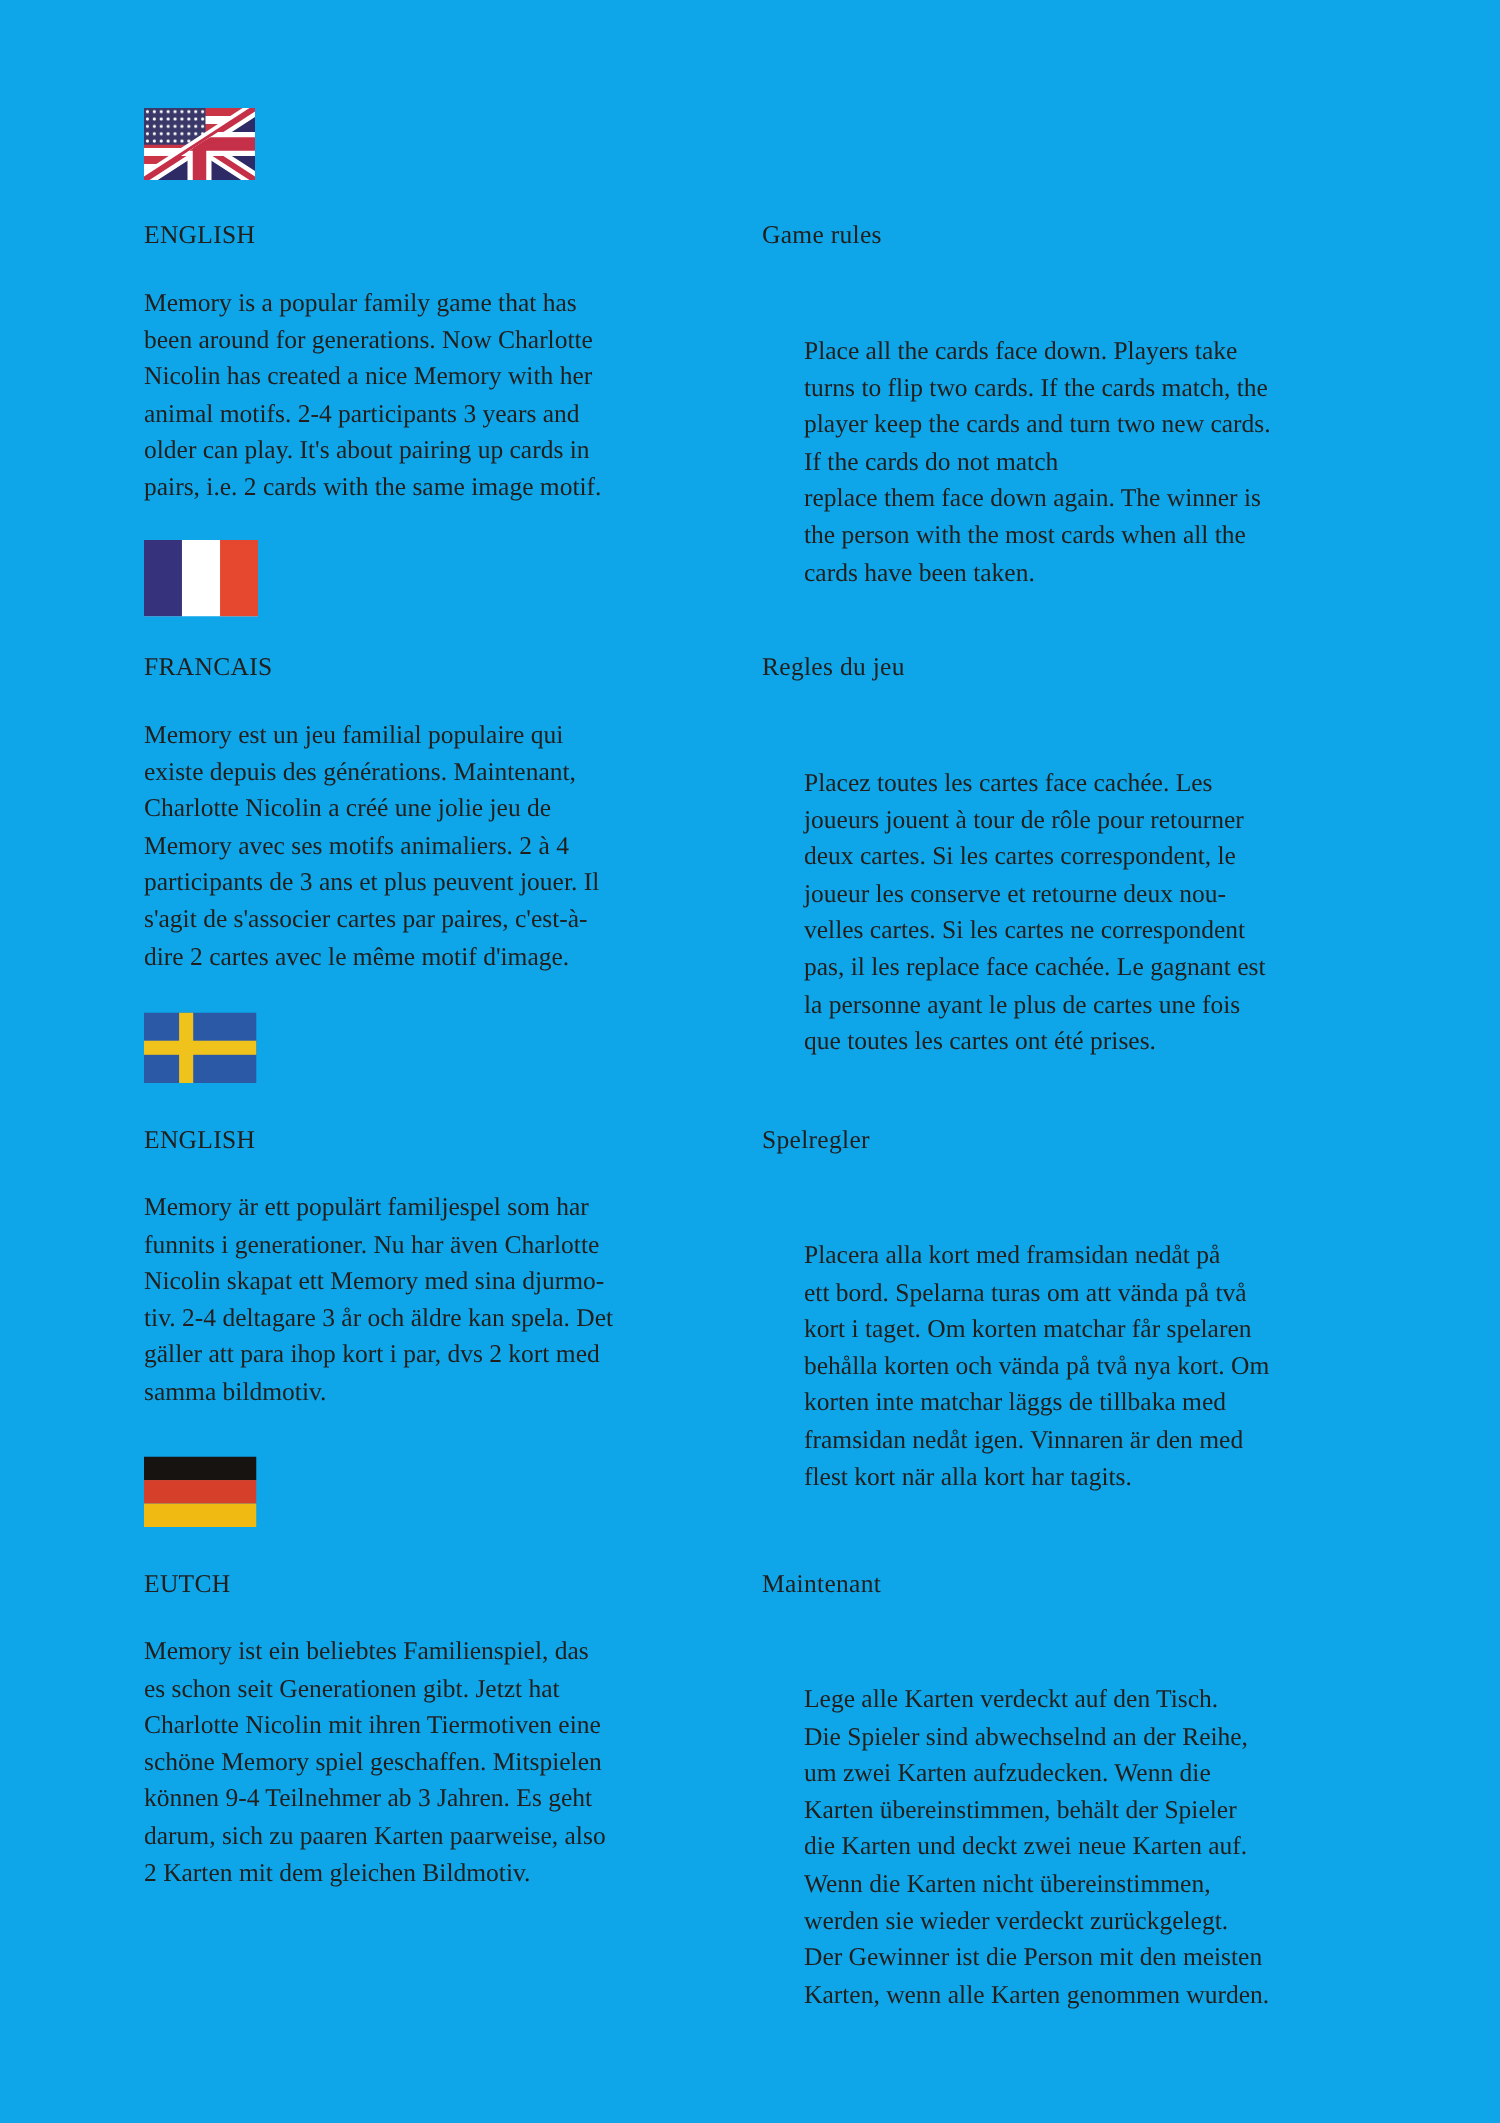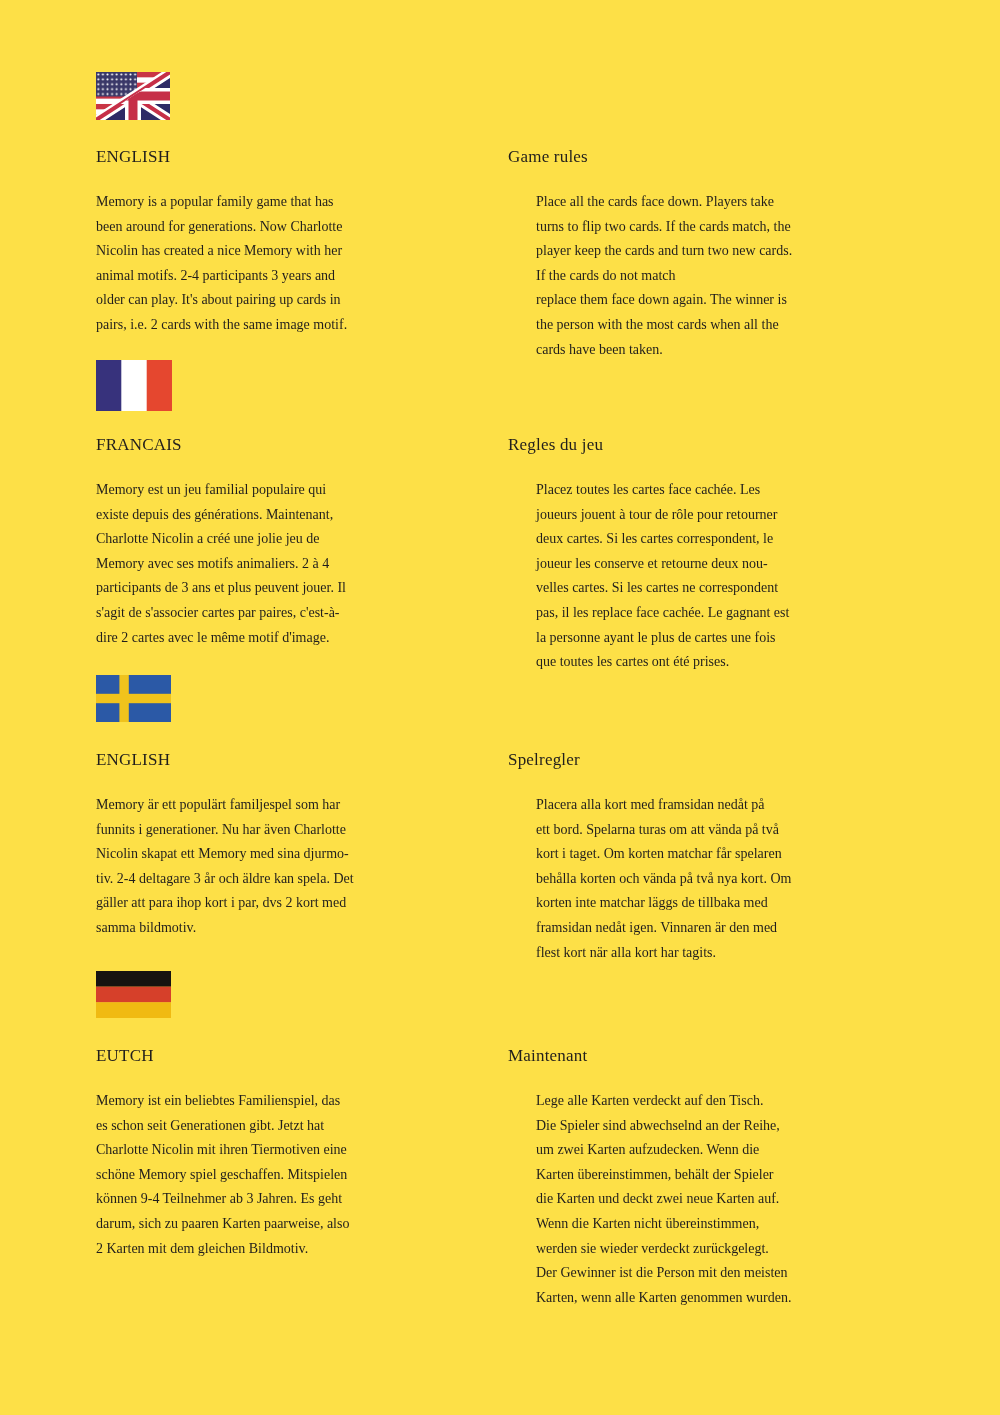--- a/index.html
+++ b/index.html
@@ -10,21 +10,21 @@
   body {
     width: 1000px;
     height: 1415px;
     position: relative;
     font-family: "Liberation Serif", serif;
     color: #211e1c;
   }
   .page {
     position: absolute;
     inset: 0;
-    background: #fde047;
+    background: #0ea5e9;
   }
   .lang-section {
     position: absolute;
     left: 0;
     width: 1000px;
     height: 0;
   }
   .flag {
     position: absolute;
     left: 96px;
@@ -41,26 +41,26 @@
     line-height: 24px;
     white-space: nowrap;
   }
   .lang-heading { left: 96px; }
   .rules-heading { left: 508px; }
   .body-text {
     position: absolute;
     top: 118px;
     margin: 0;
     width: 430px;
-    font-size: 14px;
+    font-size: 17px;
     line-height: 24.6px;
     white-space: pre-line;
   }
   .body-text.left  { left: 96px; }
-  .body-text.right { left: 536px; }
+  .body-text.right { left: 536px; margin-top: 32px; }
 
   .sec-english  { top: 72px; }
   .sec-francais { top: 360px; }
   .sec-svenska  { top: 675px; }
   .sec-eutch    { top: 971px; }
 </style>
 </head>
 <body>
 
 <div class="page">

